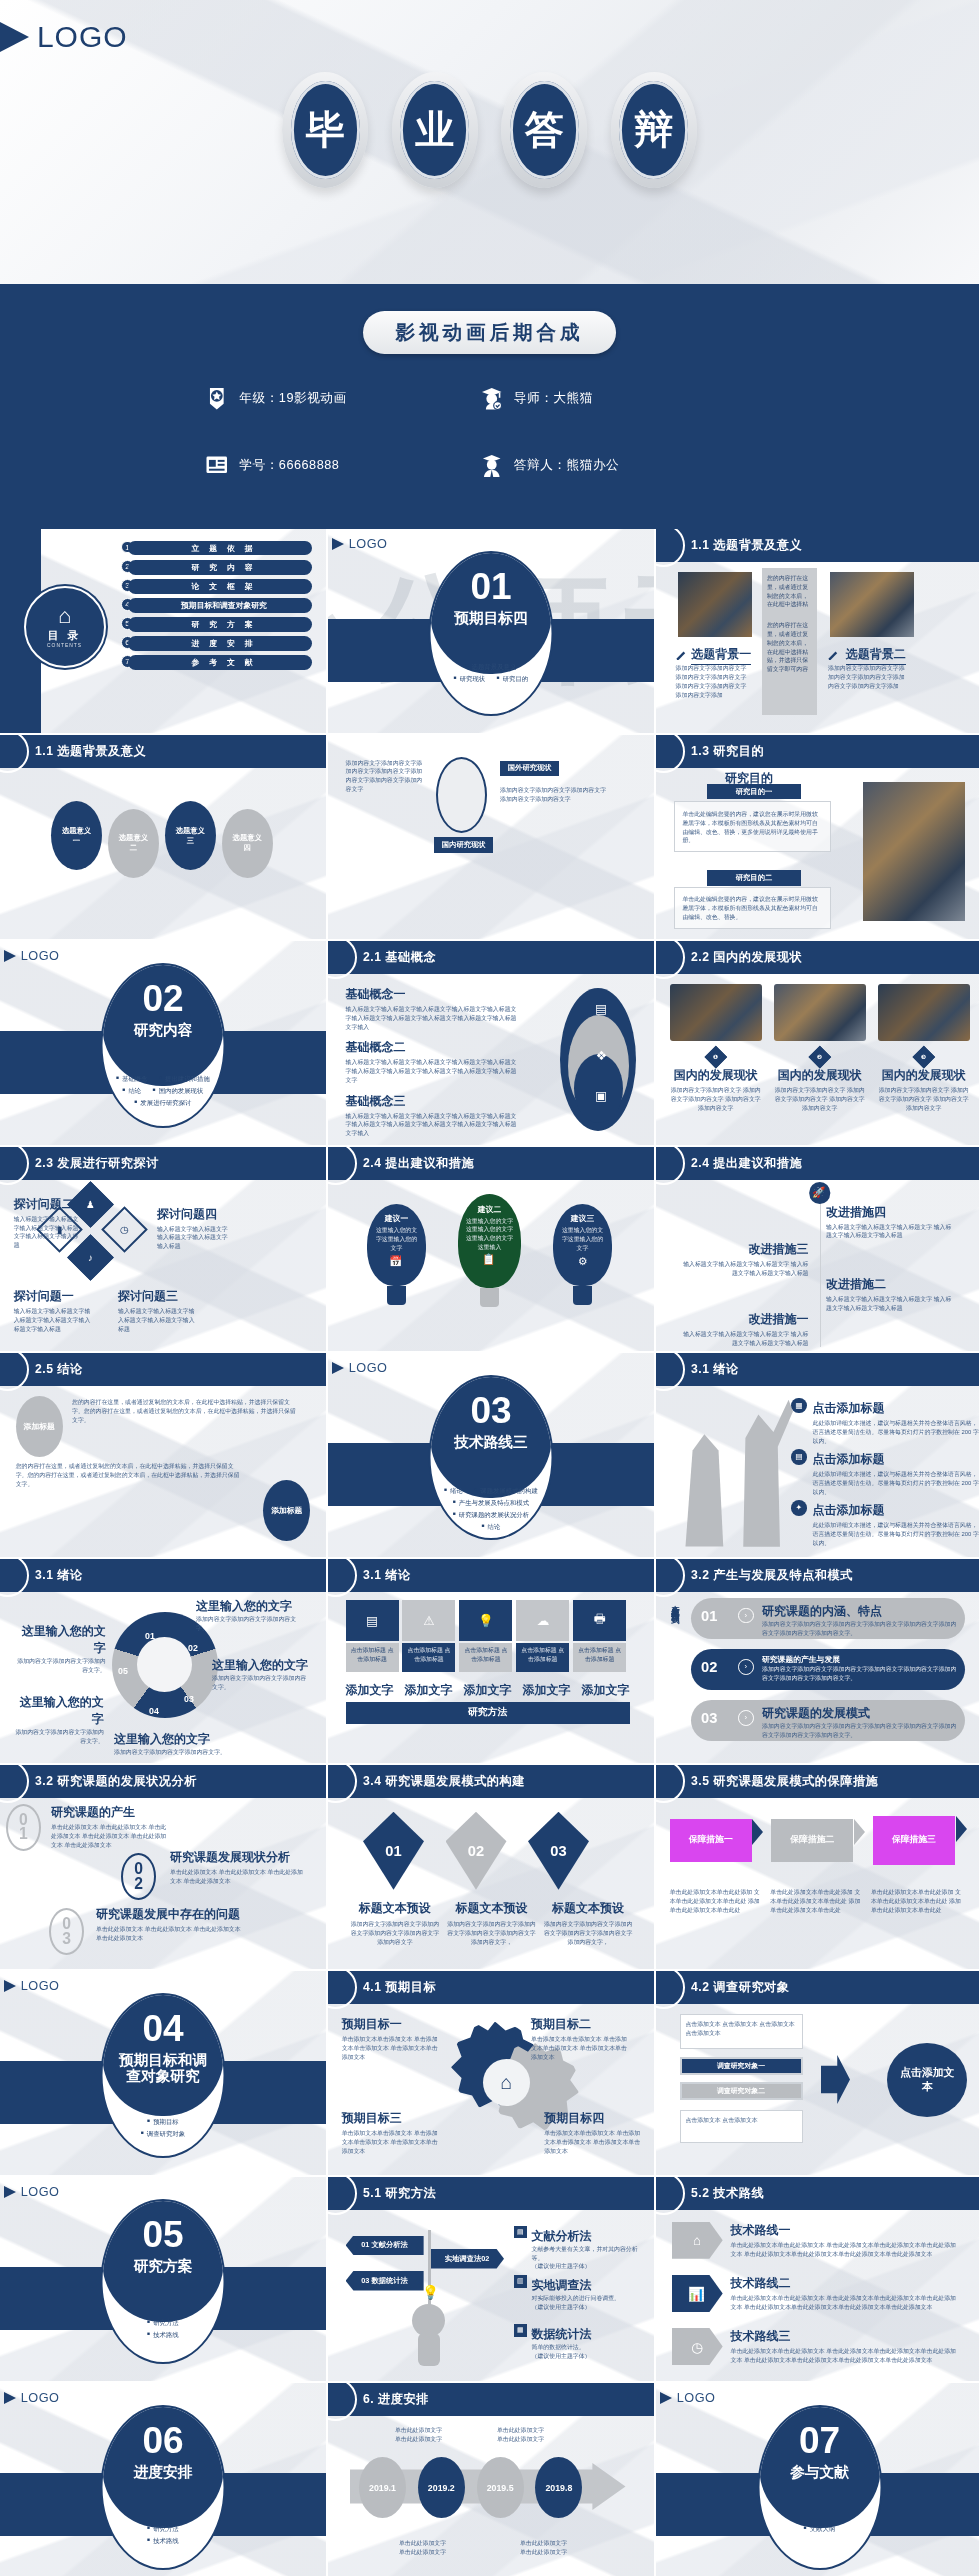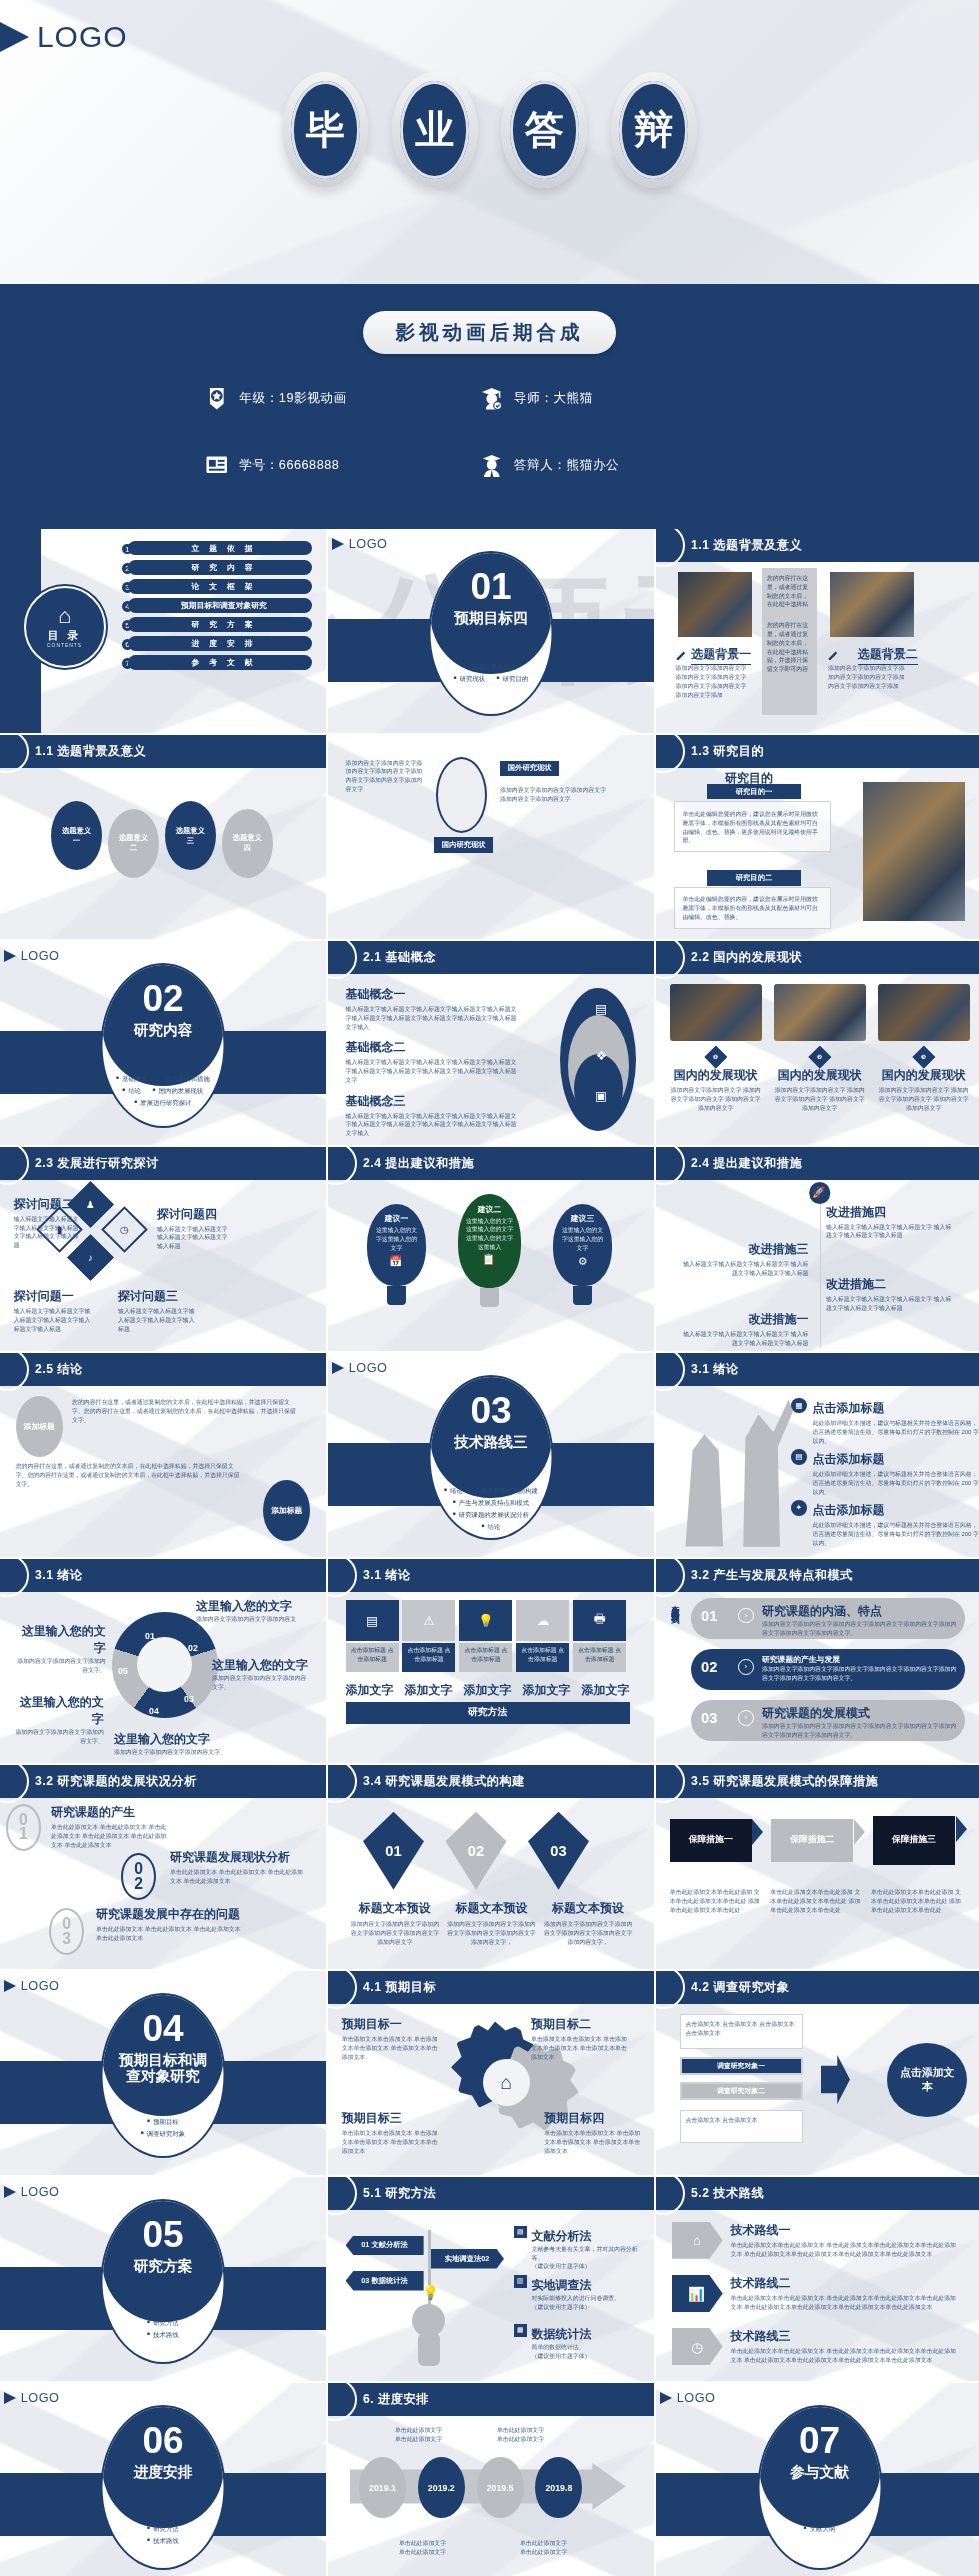--- a/index.html
+++ b/index.html
@@ -77,21 +77,21 @@
 
   
   .toc-left { position:absolute; left:0; top:0; width:41px; height:100%; background:#1e3f6e;}
   .toc-circle { position:absolute; left:23.5px; top:57px; width:82px;height:82px;border-radius:50%;
      background:#1e3f6e; border:2px solid #fff; box-shadow:0 0 0 2px #1e3f6e;
      display:flex;flex-direction:column;align-items:center;justify-content:center;color:#fff;}
   .toc-circle .hs { font-size:21.5px; line-height:1; margin-bottom:2px;}
   .toc-circle .cn { font-size:10.8px; font-weight:bold; letter-spacing:2.9px;}
   .toc-circle .en { font-size:4.9px; letter-spacing:1px; opacity:.85;}
   .toc-list { position:absolute; left:121px; top:11.8px; right:13.7px; }
-  .toc-item { display:flex; align-items:flex-end; margin-bottom:4.4px; }
+  .toc-item { display:flex; align-items:flex-start; margin-bottom:4.4px; }
   .toc-no { width:12.7px;height:12.7px;border-radius:50%;background:#1e3f6e;color:#fff;font-size:7.8px;
      display:flex;align-items:center;justify-content:center; border:1px solid #fff; flex:0 0 12.7px;}
   .toc-txt { flex:1; margin-left:-5.9px; background:#1e3f6e; color:#fff; border-radius:8.8px; height:14.7px;
      display:flex;align-items:center;justify-content:center; font-size:7.8px; font-weight:bold; padding-left:7.8px;}
   .toc-txt.sp { letter-spacing:3.9px; }
 
   
   .cap { font-size:5.9px; color:#3c5b85; line-height:1.5; }
   .capw{ font-size:5.9px; color:#e9edf3; line-height:1.5; }
   .ttl-s { font-size:12px; font-weight:bold; color:#1e3f6e;}
@@ -102,21 +102,21 @@
   .gray { background:#c3c6ca; }
   .navybox { background:#1e3f6e; }
   .wm { position:absolute; inset:0; pointer-events:none; display:flex; align-items:center; justify-content:center;
         font-size:118px; color:rgba(160,168,178,.30); font-weight:bold; letter-spacing:9.8px; white-space:nowrap; }
 
   .diamond { width:33px;height:33px;transform:rotate(45deg); border:2.4px solid #1e3f6e; display:flex;align-items:center;justify-content:center;}
   .diamond.fill { background:#1e3f6e;}
   .diamond span { transform:rotate(-45deg); color:#1e3f6e; font-size:9.8px; font-weight:bold;}
   .diamond.fill span { color:#fff;}
 
-  .arrowchev { position:relative; background:#0f172a; color:#fff; font-size:8.8px; font-weight:bold;
+  .arrowchev { position:relative; background:#d946ef; color:#fff; font-size:8.8px; font-weight:bold;
      display:flex;align-items:center;justify-content:center; }
   .arrowchev.g { background:#b9bcc0; }
   .arrowchev::after { content:""; position:absolute; right:-11.8px; top:0; border-top:13.7px solid transparent;
      border-bottom:13.7px solid transparent; border-left:11.8px solid #1e3f6e;}
   .arrowchev.g::after { border-left-color:#b9bcc0; }
 </style>
 </head>
 <body>
 
 <div id="cover">
@@ -267,21 +267,21 @@
           <div class="cap" style="color:#2f4a72;margin-top:11.8px;">您的内容打在这里，或者通过复制您的文本后，在此框中选择粘贴，并选择只保留文字即可内容</div>
         </div>
         <div style="position:absolute;left:174px;top:9.8px;width:84px;height:65px;" class="photo alt"></div>
         <div style="position:absolute;left:19.6px;top:84px;display:flex;align-items:center;gap:4.9px;">
           <span><svg width="10.8" height="10.8" viewBox="0 0 12 12">
                 <path d="M1 9.2L8.4 1.8l1.8 1.8L2.8 11H1z" fill="#1e3f6e"></path>
               </svg></span>
           <span class="ttl-s" style="border-bottom:1.5px solid #1e3f6e;padding-bottom:1px;">选题背景一</span>
         </div>
         <div class="cap" style="position:absolute;left:19.6px;top:102px;width:76px;">添加内容文字添加内容文字添加内容文字添加内容文字添加内容文字添加内容文字添加内容文字添加</div>
-        <div style="position:absolute;left:172px;top:84px;display:flex;align-items:center;gap:19px;">
+        <div style="position:absolute;left:172px;top:84px;display:flex;align-items:center;gap:7px;">
           <span><svg width="10.8" height="10.8" viewBox="0 0 12 12">
                 <path d="M1 9.2L8.4 1.8l1.8 1.8L2.8 11H1z" fill="#1e3f6e"></path>
               </svg></span>
           <span class="ttl-s" style="border-bottom:1.5px solid #1e3f6e;padding-bottom:1px;">选题背景二</span>
         </div>
         <div class="cap" style="position:absolute;left:172px;top:102px;width:78px;">添加内容文字添加内容文字添加内容文字添加内容文字添加内容文字添加内容文字添加</div>
       </div>
     </div>
   </div>
 

